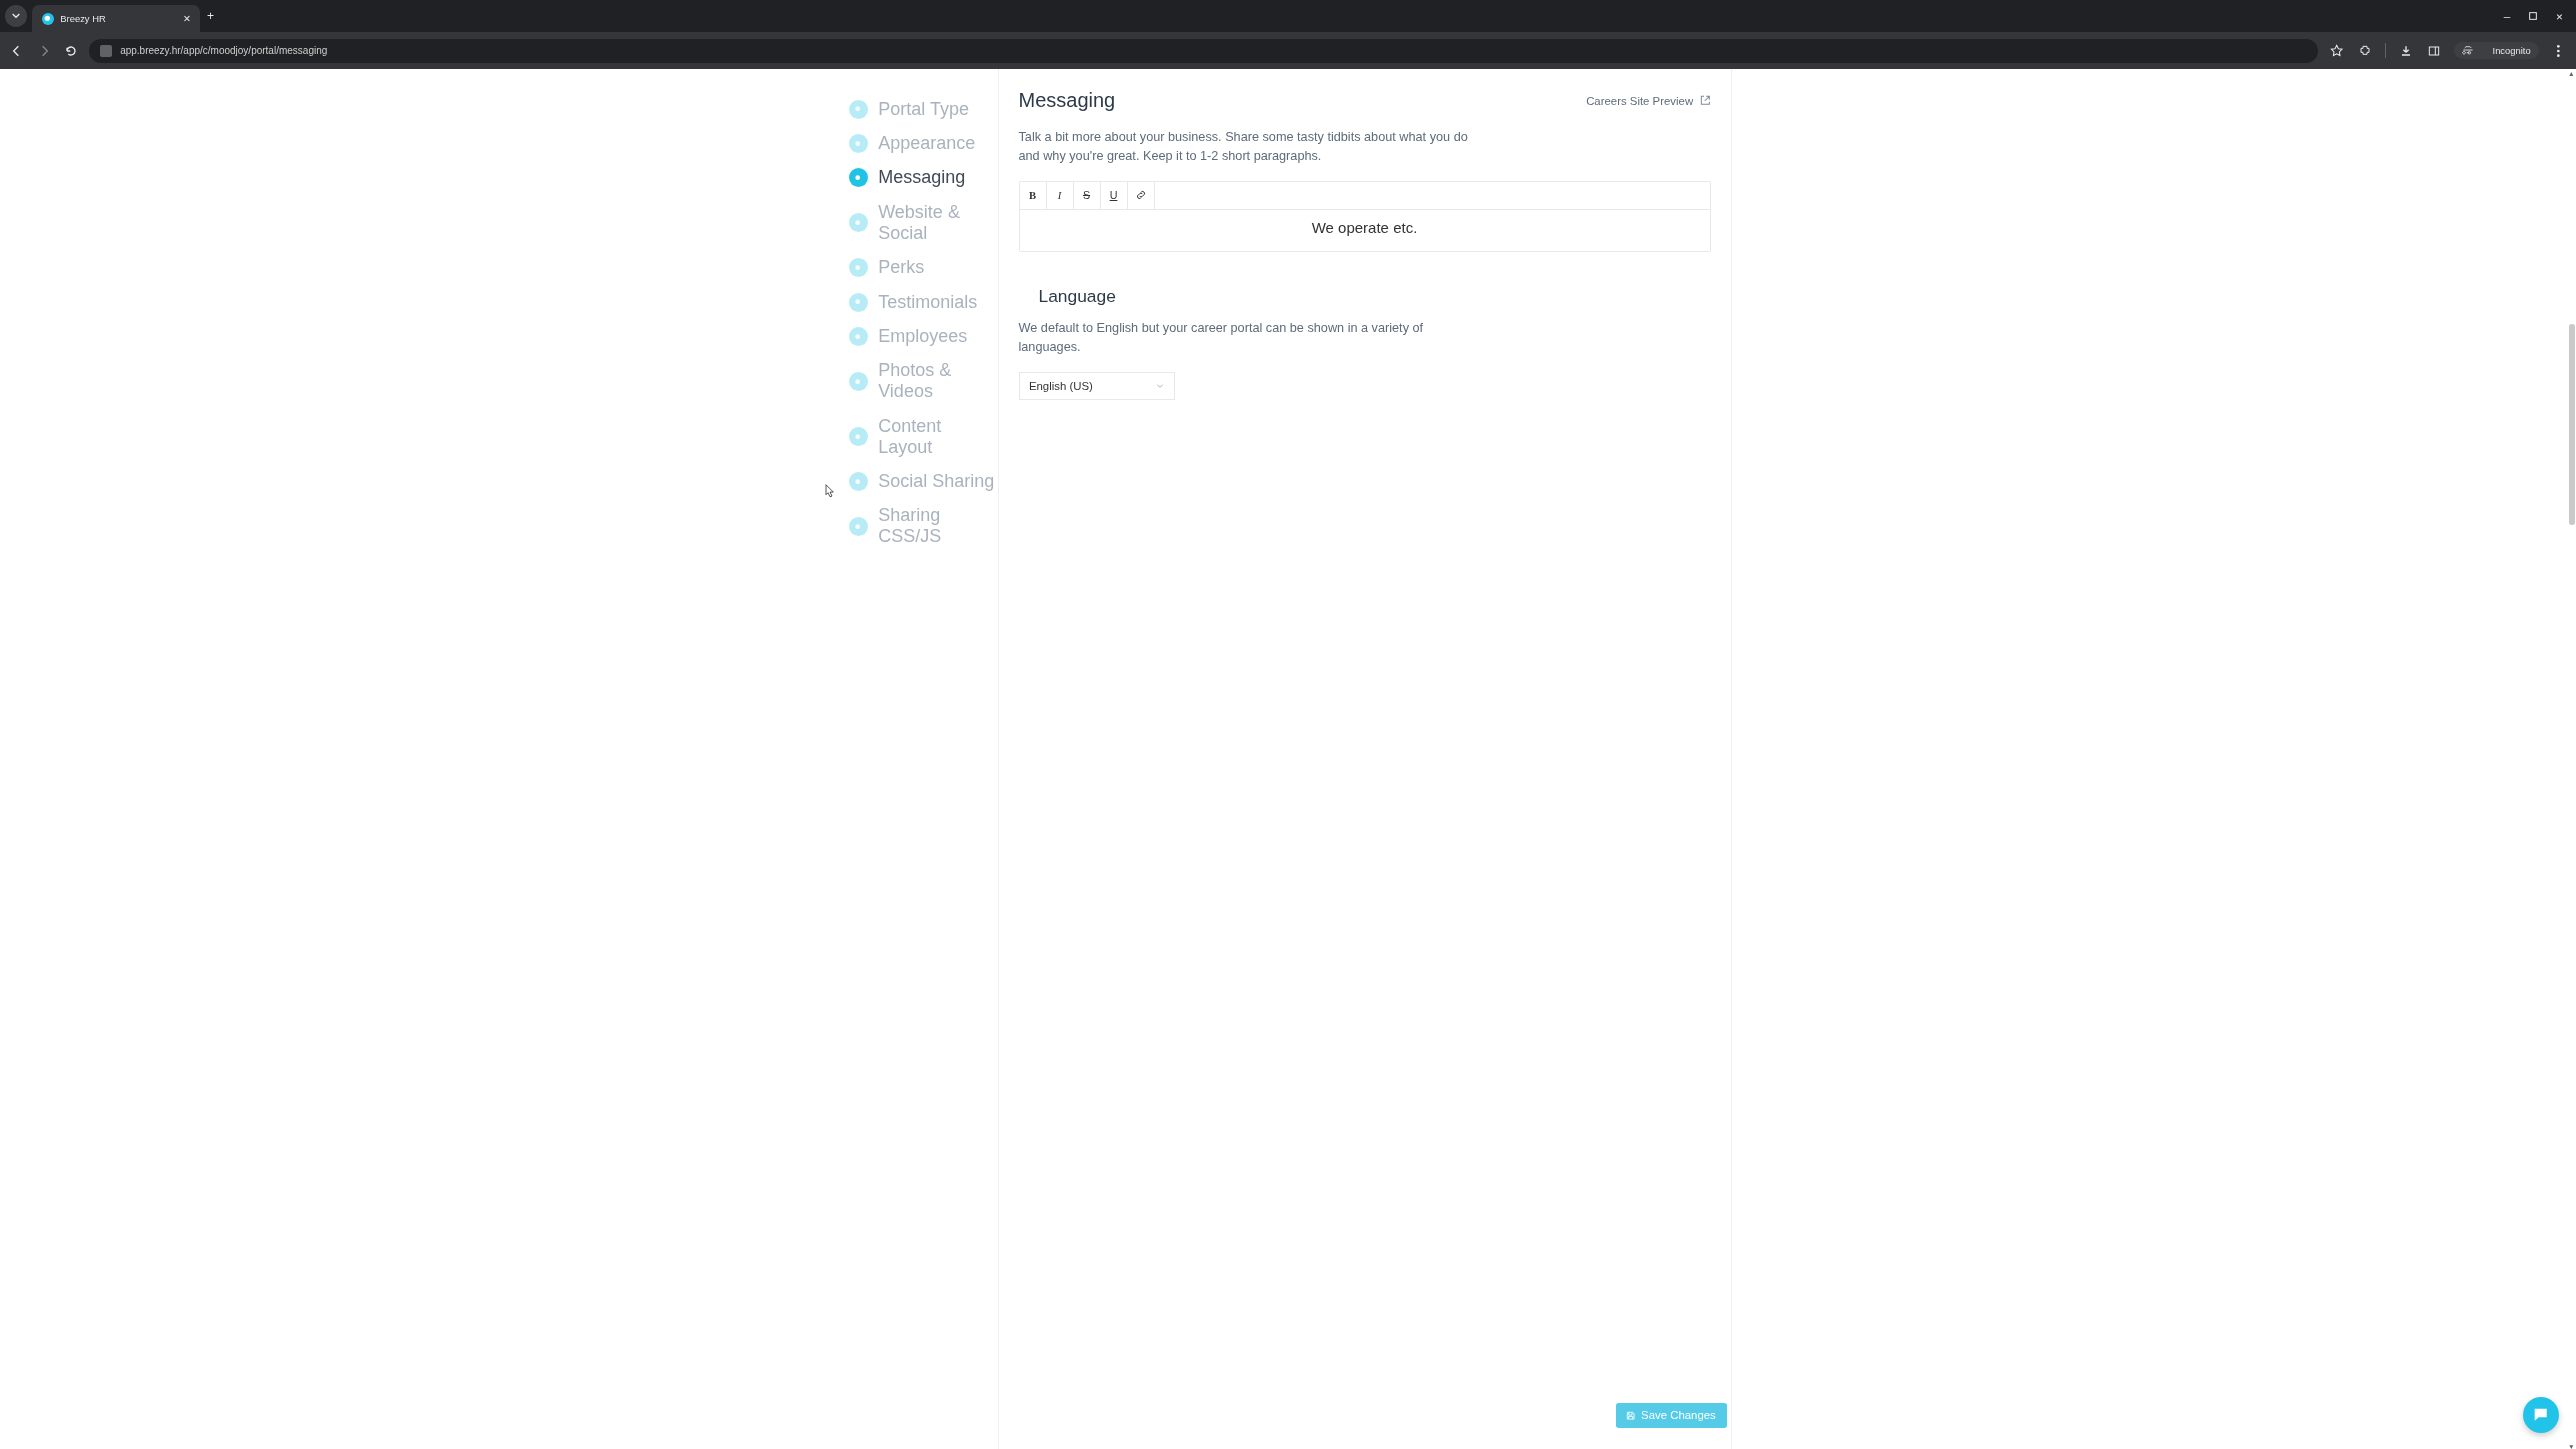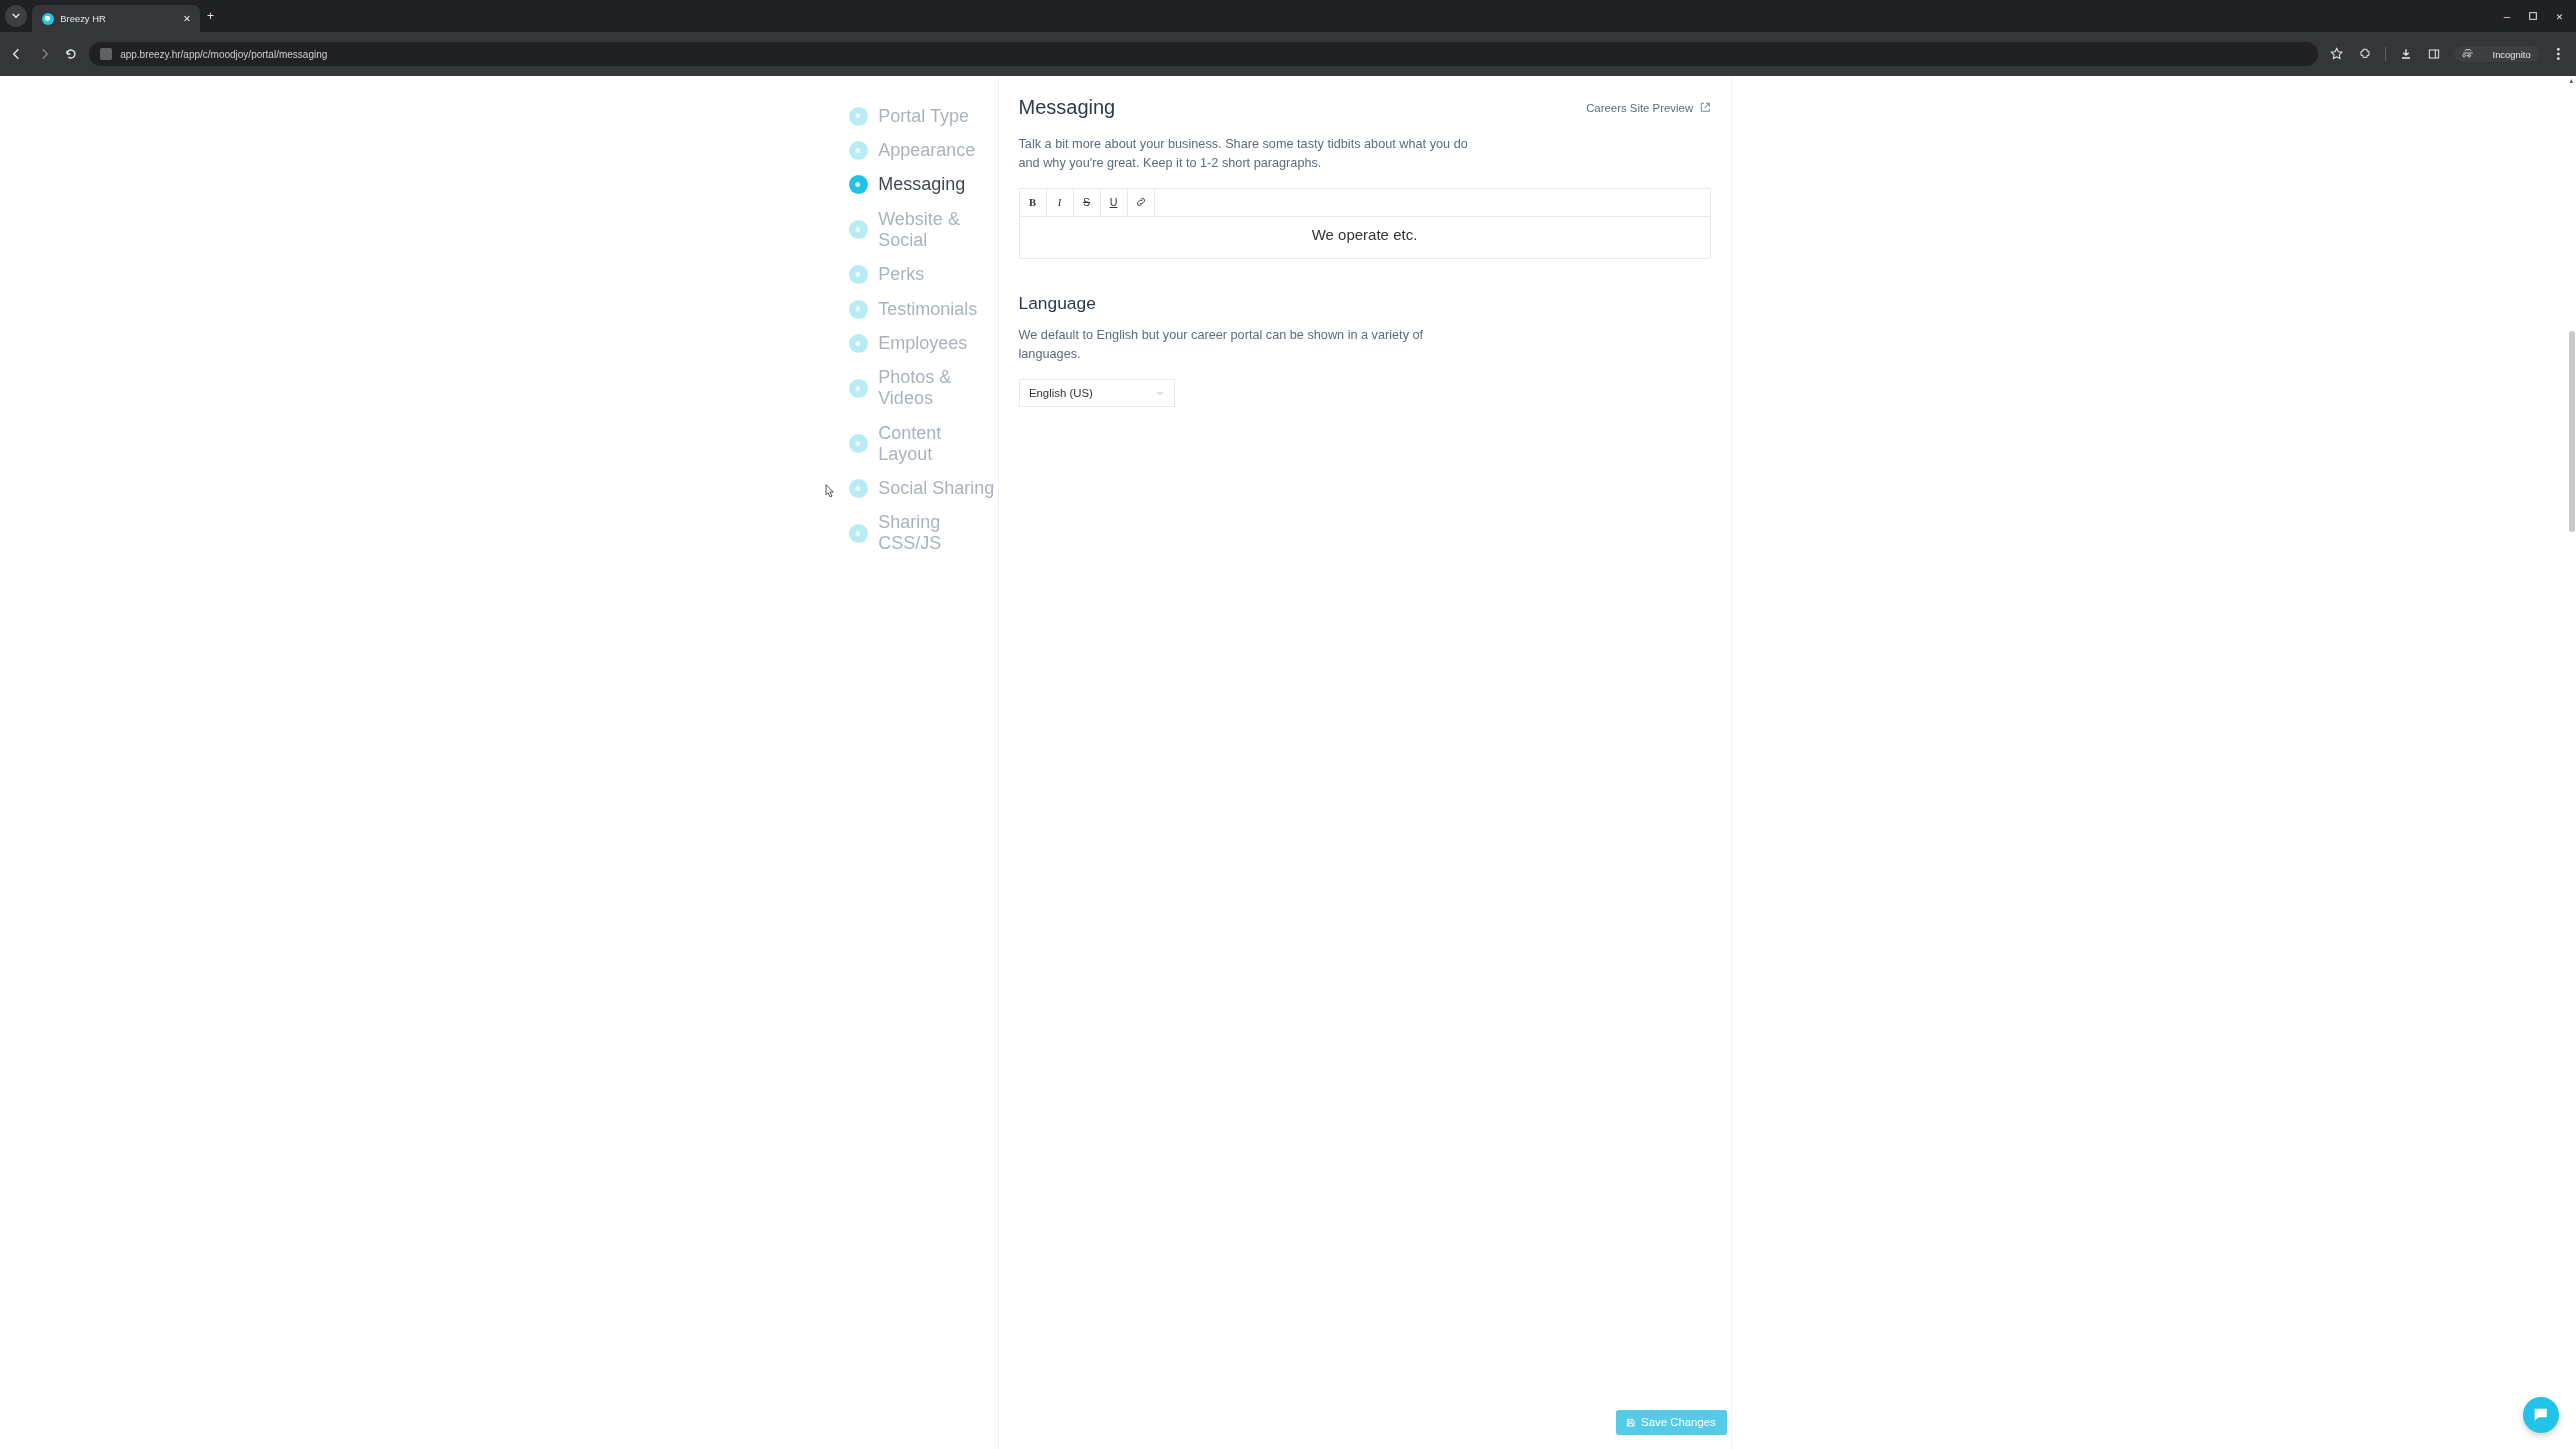--- a/index.html
+++ b/index.html
@@ -10,21 +10,21 @@
   .tab-strip { display:flex; align-items:center; height:32px; padding-left:5.4px; }
   .tabs-chevron { width:21.5px; height:21.5px; border-radius:10.7px; background:#3c4043; display:flex; align-items:center; justify-content:center; margin-right:5.4px; cursor:pointer; }
   .tab { display:flex; align-items:center; gap:6.7px; height:27px; background:#35363a; border-radius:6.7px 6.7px 0 0; padding:0 9.4px; min-width:168px; position:relative; top:2.7px; }
   .tab-favicon { width:12px; height:12px; border-radius:50%; background:#21c4e8; display:flex; align-items:center; justify-content:center; }
   .tab-title { font-size:9.4px; color:#e8eaed; }
   .tab-close { margin-left:auto; color:#e8eaed; font-size:9.4px; cursor:pointer; }
   .newtab { margin-left:6.7px; font-size:12px; color:#e8eaed; cursor:pointer; }
   .window-controls { margin-left:auto; display:flex; gap:19px; padding-right:13.4px; align-items:center; }
   .window-controls span { font-family:monospace; cursor:pointer; }
 
-  .addr-bar { display:flex; align-items:center; gap:10.7px; height:44px; background:#35363a; padding:0 9.4px; }
+  .addr-bar { display:flex; align-items:center; gap:10.7px; height:37px; background:#35363a; padding:0 9.4px; }
   .nav-btn { width:16px; height:16px; display:flex; align-items:center; justify-content:center; cursor:pointer; }
   .nav-btn.disabled { opacity:.45; }
   .url-box { flex:1; background:#202124; border-radius:16px; height:24px; display:flex; align-items:center; padding:0 10.7px; color:#cfcfcf; font-size:10px; gap:8px; }
   .site-icon { width:12px; height:12px; border-radius:2px; background:#5f6368; }
   .right-icons { display:flex; align-items:center; gap:12px; }
   .sep { width:0.7px; height:14.8px; background:#5f6368; }
   .incognito-chip { display:flex; align-items:center; gap:19px; background:#3c4043; padding:2.7px 8px; border-radius:10.7px; font-size:9.4px; }
 
   
   .page { background:#fff; color:#4b5a6b; position:relative; height:calc(100vh - 67px); overflow:hidden; }
@@ -45,21 +45,21 @@
   .section-desc { font-size:12.7px; line-height:1.5; color:#5d6b7a; max-width:456px; margin-bottom:14.8px; }
 
   .editor { border:0.7px solid #e6e9ec; border-radius:1.3px; margin-bottom:34px; }
   .toolbar { display:flex; border-bottom:0.7px solid #e6e9ec; }
   .tb-btn { width:27px; height:27px; border-right:0.7px solid #e6e9ec; display:flex; align-items:center; justify-content:center; cursor:pointer; font-size:10.7px; color:#333; font-family:Georgia,serif; }
   .tb-btn.italic { font-style:italic; }
   .tb-btn.strike { text-decoration:line-through; font-family:Arial; }
   .tb-btn.underline { text-decoration:underline; font-family:Arial; }
   .editor-body { padding:9.4px 9.4px 14.8px; font-size:15px; color:#333; min-height:34px; outline:none;text-align:center; }
 
-  .section-title { font-size:17.4px; color:#2e3a4a; font-weight:500; margin-bottom:12px; }
+  .section-title { font-size:17.4px; color:#2e3a4a; font-weight:500; margin-bottom:12px;margin-left:20px; }
 
   .select { display:flex; align-items:center; justify-content:space-between; border:0.7px solid #e6e9ec; border-right:0.7px solid #e6e9ec; width:156px; height:28px; padding:0 9.4px; font-size:11.4px; color:#333; cursor:pointer; position:relative; }
   .select::after { content:""; position:absolute; right:-0.7px; top:0; bottom:0; width:0.7px; background:#e6e9ec; }
   .select-chevron { color:#aab3bd; }
 
   .save-btn { position:absolute; right:4px; bottom:23px; background:#55cbe7; color:#fff; font-size:11.4px; padding:6.7px 10.7px; border-radius:2.7px; display:flex; align-items:center; gap:5.4px; cursor:pointer; }
 
   .chat-fab { position:fixed; right:17.4px; bottom:16px; width:36px; height:36px; border-radius:50%; background:#21c4e8; display:flex; align-items:center; justify-content:center; cursor:pointer; box-shadow:0 2.7px 6.7px rgba(0,0,0,.2); }
 
   .cursor { position:fixed; width:12px; height:14.8px; pointer-events:none; }

